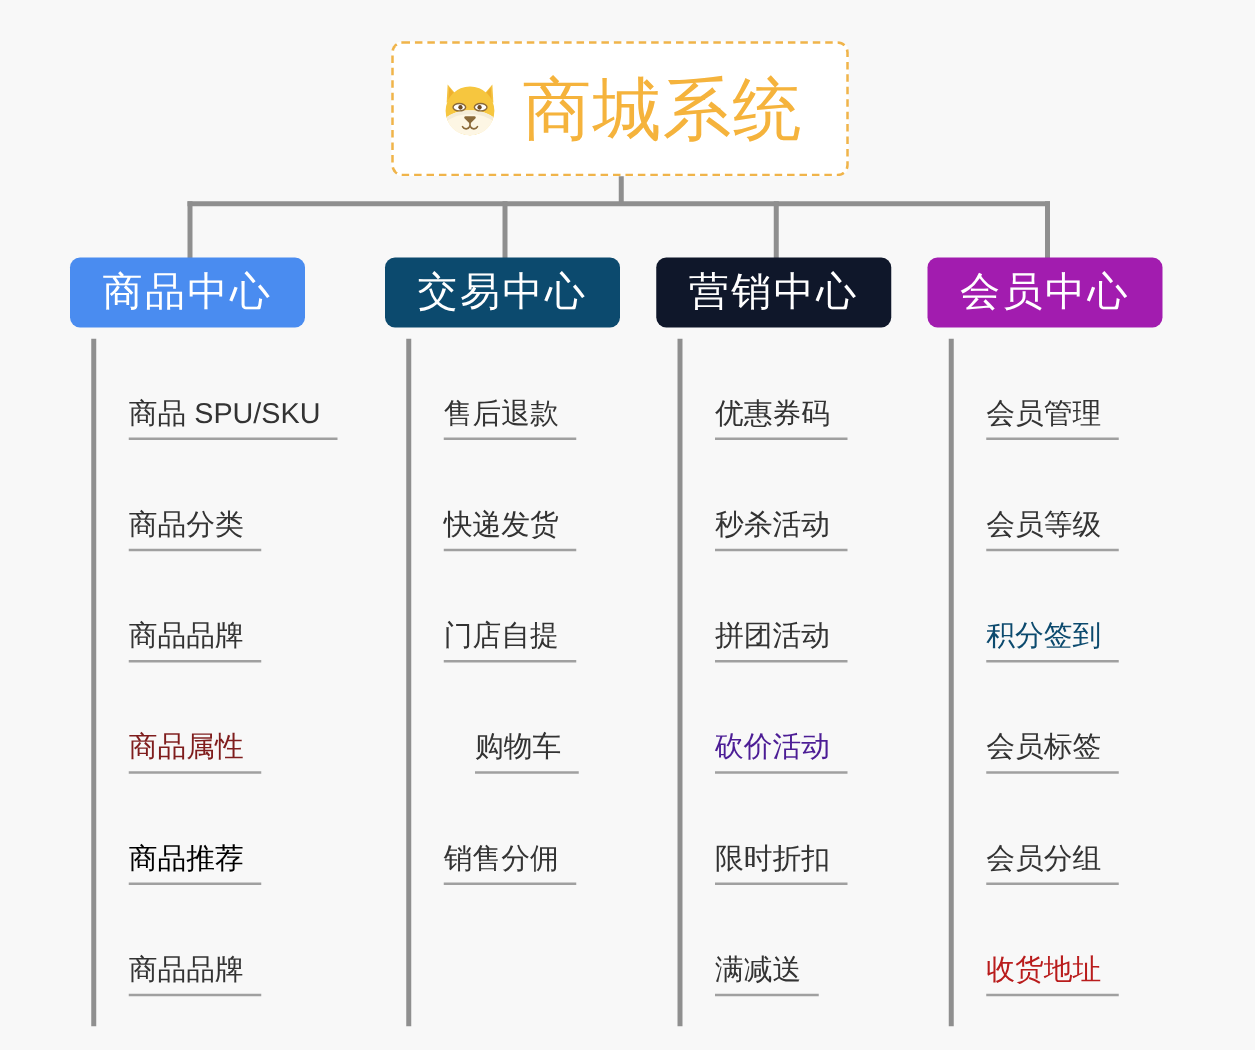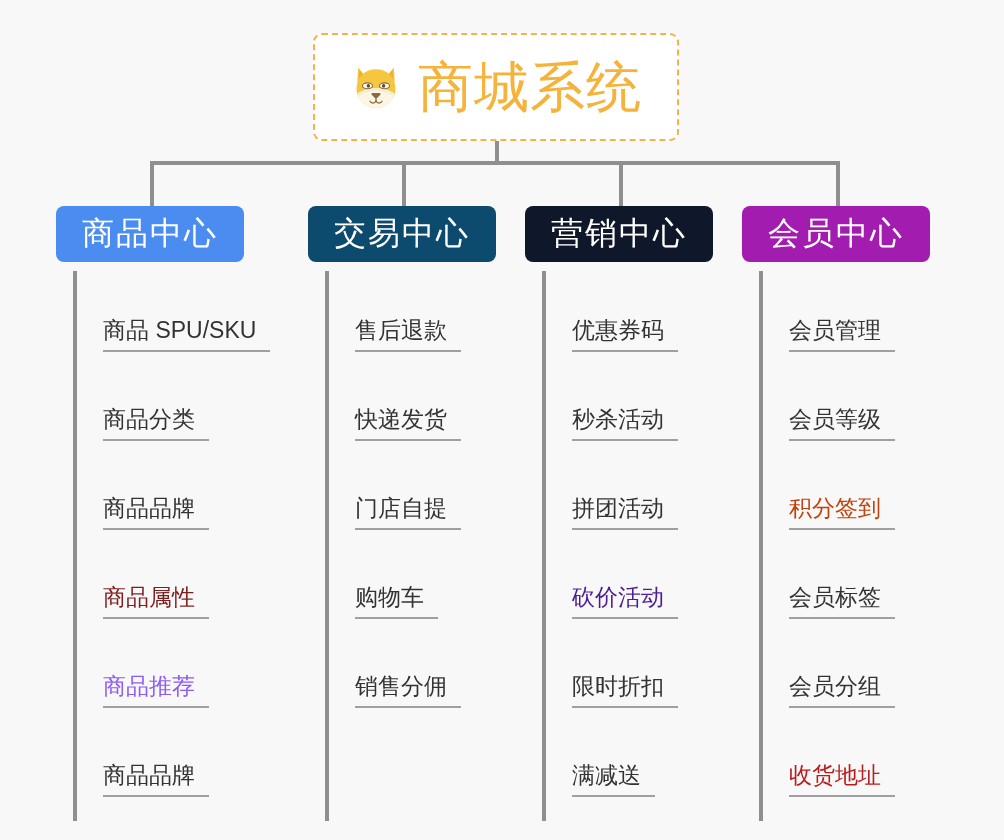--- a/index.html
+++ b/index.html
@@ -157,21 +157,21 @@
       <li class="leaf">
           <span class="leaf-label" style="color: rgb(51, 51, 51); border-bottom-color: rgb(160, 160, 160);">商品分类</span>
         </li>
       <li class="leaf">
           <span class="leaf-label" style="color: rgb(51, 51, 51); border-bottom-color: rgb(160, 160, 160);">商品品牌</span>
         </li>
       <li class="leaf">
           <span class="leaf-label" style="color: #7f1d1d; border-bottom-color: rgb(160, 160, 160);">商品属性</span>
         </li>
       <li class="leaf">
-          <span class="leaf-label" style="color: #8b5cf6; border-bottom-color: rgb(160, 160, 160);">商品推荐</span>
+          <span class="leaf-label" style="color: #000000; border-bottom-color: rgb(160, 160, 160);">商品推荐</span>
         </li>
       <li class="leaf">
           <span class="leaf-label" style="color: rgb(51, 51, 51); border-bottom-color: rgb(160, 160, 160);">商品品牌</span>
         </li>
     </ul>
   </div>
 
   <div class="branch" style="left:308px; width:230px;">
     <div class="branch-head" style="width: 188px; background: #0c4a6e;">
       <span>交易中心</span>
@@ -181,21 +181,21 @@
       <li class="leaf">
           <span class="leaf-label" style="color: rgb(51, 51, 51); border-bottom-color: rgb(160, 160, 160);">售后退款</span>
         </li>
       <li class="leaf">
           <span class="leaf-label" style="color: rgb(51, 51, 51); border-bottom-color: rgb(160, 160, 160);">快递发货</span>
         </li>
       <li class="leaf">
           <span class="leaf-label" style="color: rgb(51, 51, 51); border-bottom-color: rgb(160, 160, 160);">门店自提</span>
         </li>
       <li class="leaf">
-          <span class="leaf-label" style="color: rgb(51, 51, 51); border-bottom-color: rgb(160, 160, 160);">购物车</span>
+          <span class="leaf-label" style="color: rgb(51, 51, 51); border-bottom-color: rgb(160, 160, 160); margin-left: 25px;">购物车</span>
         </li>
       <li class="leaf">
           <span class="leaf-label" style="color: rgb(51, 51, 51); border-bottom-color: rgb(160, 160, 160);">销售分佣</span>
         </li>
     </ul>
   </div>
 
   <div class="branch" style="left:525px; width:230px;">
     <div class="branch-head" style="width: 188px; background: #0f172a;">
       <span>营销中心</span>
@@ -229,21 +229,21 @@
     </div>
     <div class="branch-spine" style="height: 550px; background: rgb(143, 143, 143);"></div>
     <ul class="leaf-list">
       <li class="leaf">
           <span class="leaf-label" style="color: rgb(51, 51, 51); border-bottom-color: rgb(160, 160, 160); margin-top: 29px;">会员管理</span>
         </li>
       <li class="leaf">
           <span class="leaf-label" style="color: rgb(51, 51, 51); border-bottom-color: rgb(160, 160, 160);">会员等级</span>
         </li>
       <li class="leaf">
-          <span class="leaf-label" style="color: #c2410c; border-bottom-color: rgb(160, 160, 160);">积分签到</span>
+          <span class="leaf-label" style="color: #0c4a6e; border-bottom-color: rgb(160, 160, 160);">积分签到</span>
         </li>
       <li class="leaf">
           <span class="leaf-label" style="color: rgb(51, 51, 51); border-bottom-color: rgb(160, 160, 160);">会员标签</span>
         </li>
       <li class="leaf">
           <span class="leaf-label" style="color: rgb(51, 51, 51); border-bottom-color: rgb(160, 160, 160);">会员分组</span>
         </li>
       <li class="leaf">
           <span class="leaf-label" style="color: #b91c1c; border-bottom-color: rgb(160, 160, 160);">收货地址</span>
         </li>

